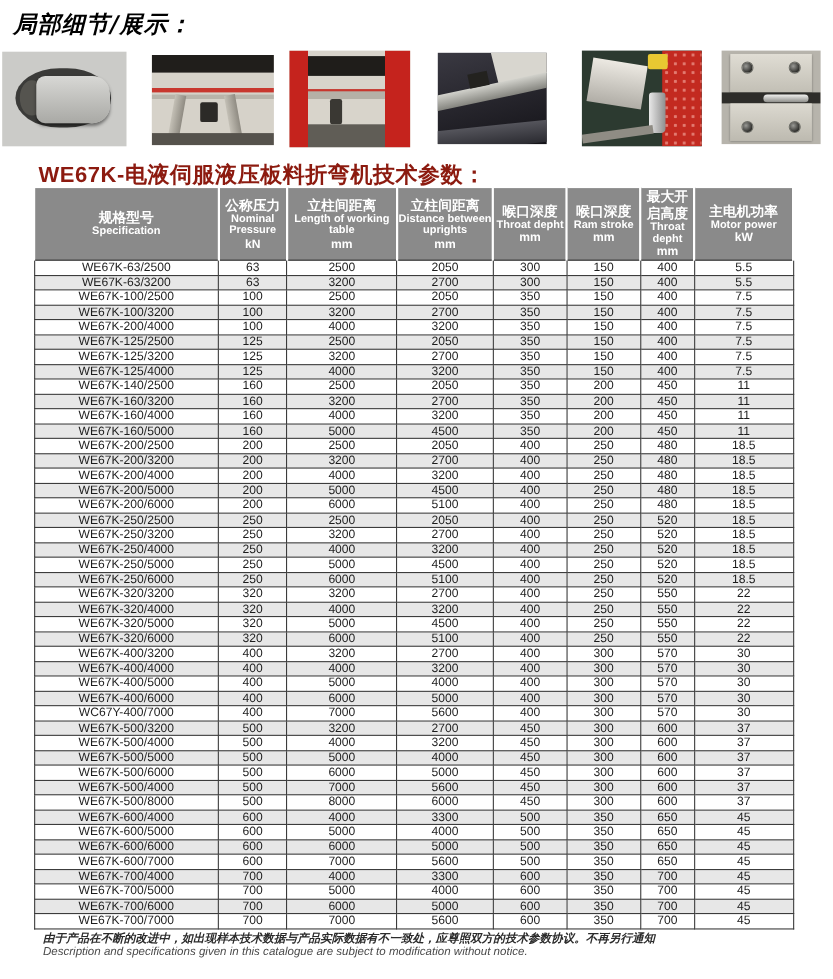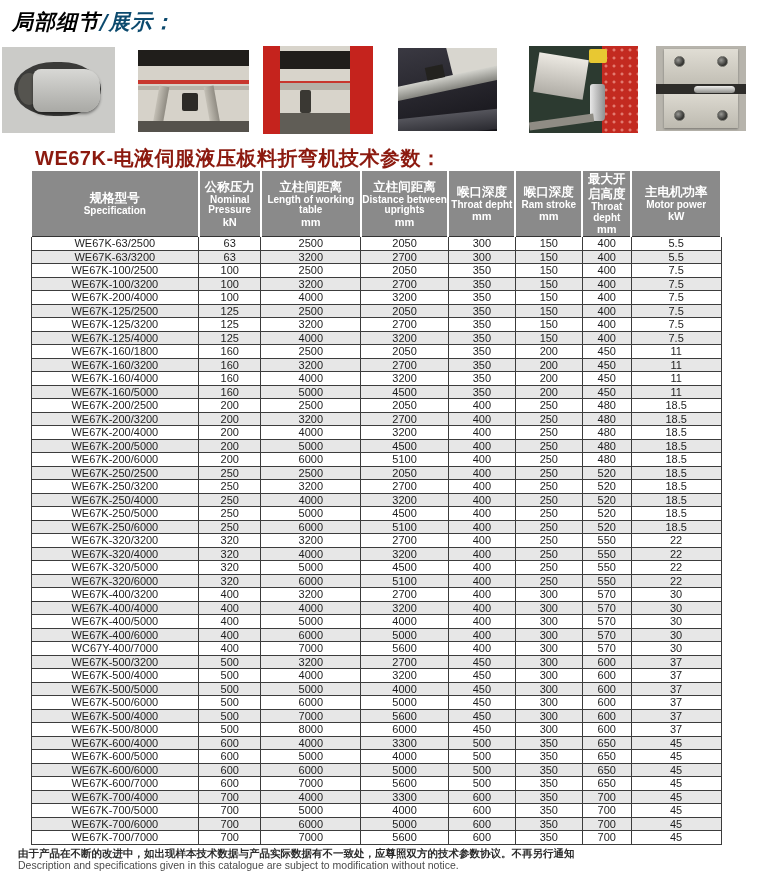--- a/index.html
+++ b/index.html
@@ -9,21 +9,21 @@
     font-family:"Liberation Sans", sans-serif; color:#222;
   }
 
   
   .page-title {
     position:absolute; left:12px; top:8px;
     font-family:"DejaVu Serif", serif; font-style:italic;
     font-size:21px; letter-spacing:1px; white-space:nowrap;
   }
   .page-title .t1 { color:#000000; font-weight:bold; }
-  .page-title .t2 { color:#0c4a6e; font-weight:bold; }
+  .page-title .t2 { color:#000000; font-weight:bold; }
 
   
   .photo { position:absolute; overflow:hidden; }
   .photo div { position:absolute; }
 
   .p1 { left:2px;  top:47px; width:113px; height:86px; background:#cbcbc8; }
   .p1 .hole { left:11%; top:17%; width:77%; height:63%; background:#3b3b39; border-radius:46%/50%; }
   .p1 .subhole { left:14%; top:30%; width:20%; height:38%; background:#55544f; border-radius:50%; }
   .p1 .part { left:27%; top:26%; width:60%; height:50%; background:linear-gradient(180deg,#d8d8d5,#a9a9a5); border-radius:8px 16px 16px 8px; box-shadow:0 2px 3px rgba(0,0,0,.45); }
 
@@ -94,21 +94,21 @@
   .spec-table td {
     border:1px solid #3c3c3c; text-align:center;
     height:12.7px; padding:0; font-size:11px; line-height:12.5px; color:#1d1d1d;
     white-space:nowrap; overflow:hidden;
   }
   .spec-table tbody tr.alt td { background:#e7e7e7; }
   .spec-table tbody tr td { background:#ffffff; }
   .spec-table tbody tr.alt td { background:#e7e7e7; }
 
   
-  .footnote { position:absolute; left:18px; top:847px; }
+  .footnote { position:absolute; left:39px; top:847px;font-style:italic; }
   .footnote .cn { font-size:10.5px; font-weight:bold; color:#2b2b2b; line-height:12px; }
   .footnote .en { font-size:10.5px; color:#4a4a4a; line-height:12px; }
 </style>
 </head>
 <body>
 
 <div class="page-title">
   <span class="t1">局部细节</span><span class="t2">/展示：</span>
 </div>
 
@@ -288,21 +288,21 @@
         <td>WE67K-125/4000</td>
         <td>125</td>
         <td>4000</td>
         <td>3200</td>
         <td>350</td>
         <td>150</td>
         <td>400</td>
         <td>7.5</td>
       </tr>
       <tr>
-        <td>WE67K-160/1800</td>
+        <td>WE67K-140/2500</td>
         <td>160</td>
         <td>2500</td>
         <td>2050</td>
         <td>350</td>
         <td>200</td>
         <td>450</td>
         <td>11</td>
       </tr>
       <tr class="alt">
         <td>WE67K-160/3200</td>

